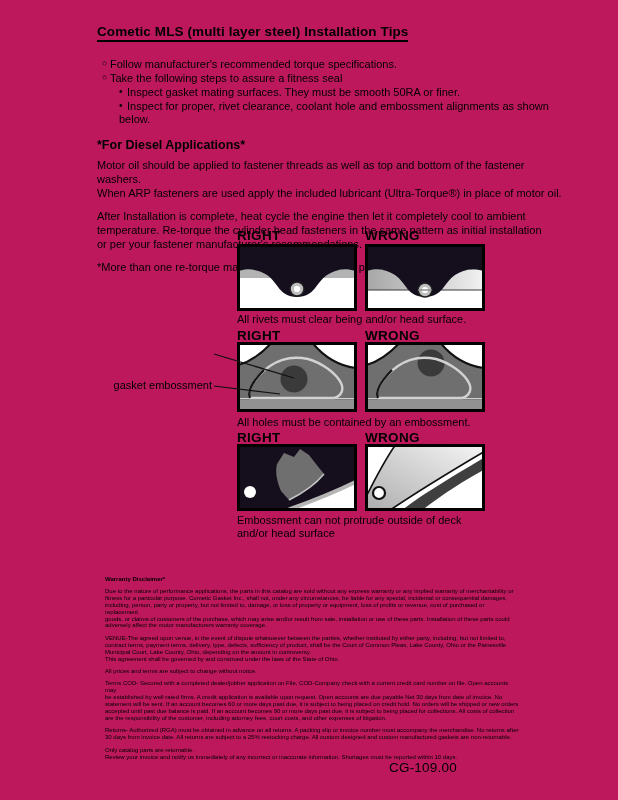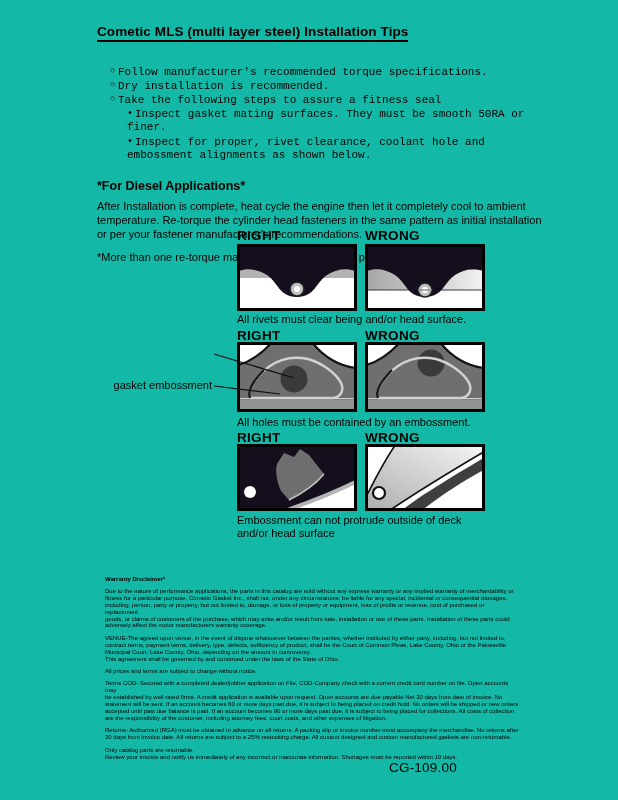--- a/index.html
+++ b/index.html
@@ -1,22 +1,22 @@
 <!DOCTYPE html>
 <html><head>
 <meta charset="utf-8">
 <style>
   html,body{margin:0;padding:0;background:#fff;}
   body{width:618px;height:800px;font-family:"Liberation Sans",sans-serif;color:#000;}
-  .page{position:relative;width:618px;height:800px;background:#14b8a6;overflow:hidden;}
+  .page{position:relative;width:618px;height:800px;background:#be185d;overflow:hidden;}
 
   .content{position:absolute;left:94px;top:22px;width:474px;}
   .title{font-size:13.5px;font-weight:bold;margin:0 0 7px 3px;display:inline-block;
          border-bottom:2px solid #000;padding-bottom:1px;letter-spacing:.1px;}
-  ul.tips{list-style:none;margin:16px;padding:0;font-size:11px;line-height:13.6px;font-family:Liberation Mono, monospace;}
+  ul.tips{list-style:none;margin:8px;padding:0;font-size:11px;line-height:13.6px;}
   ul.tips>li{padding-left:0;}
   .mk{display:inline-block;width:8px;font-size:8.5px;vertical-align:1.5px;}
   ul.sub{list-style:none;margin:0;padding:0 0 0 17px;}
   .mk2{display:inline-block;width:8px;font-size:10px;vertical-align:.5px;}
 
   .section h2{font-size:12.5px;font-weight:bold;margin:11px 0 6px 3px;}
   .section p{font-size:11px;line-height:14px;margin:0 0 9px 3px;white-space:pre-line;}
 
   .diagrams{position:absolute;left:0;top:228px;width:618px;height:335px;}
   .dg-label{position:absolute;width:120px;text-align:left;font-weight:bold;font-size:13.5px;letter-spacing:.3px;}
@@ -35,31 +35,32 @@
 </head>
 <body>
 
 <div class="page">
 
   <div class="content">
     <h1 class="title">Cometic MLS (multi layer steel) Installation Tips</h1>
 
     <ul class="tips">
       <li><span class="mk">○</span><span>Follow manufacturer's recommended torque specifications.</span></li>
-      <li><span class="mk">○</span><span>Dry installation is recommended.</span></li>
       <li><span class="mk">○</span><span>Take the following steps to assure a fitness seal</span>
         <ul class="sub">
           <li><span class="mk2">•</span><span>Inspect gasket mating surfaces.  They must be smooth 50RA or finer.</span></li>
           <li><span class="mk2">•</span><span>Inspect for proper, rivet clearance, coolant hole and embossment alignments as shown below.</span></li>
         </ul>
       </li>
     </ul>
 
     <div class="section">
       <h2>*For Diesel Applications*</h2>
+      <p>Motor oil should be applied to fastener threads as well as top and bottom of the fastener washers.
+When ARP fasteners are used apply the included lubricant (Ultra-Torque®) in place of motor oil.</p>
       <p>After Installation is complete, heat cycle the engine then let it completely cool to ambient
 temperature. Re-torque the cylinder head fasteners in the same pattern as initial installation
 or per your fastener manufacturer's recommendations.</p>
       <p>*More than one re-torque may be required to achieve proper fastener stretch*</p>
     </div>
   </div>
 
   <div class="diagrams">
 
     <div class="dg-label" style="left:237px;top:0;">RIGHT</div>

